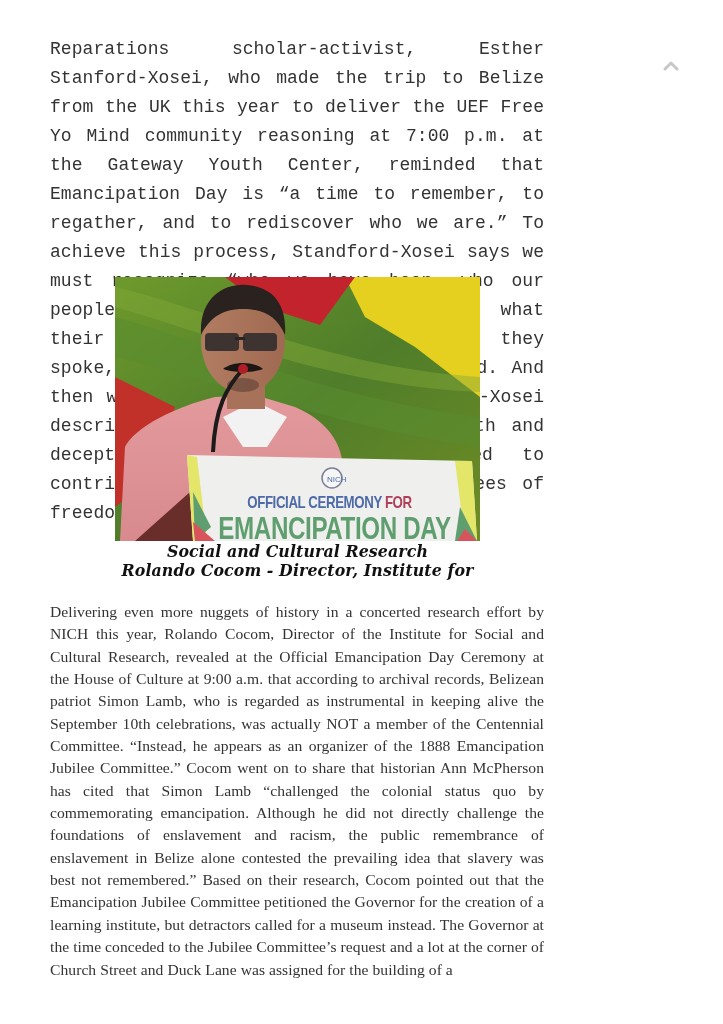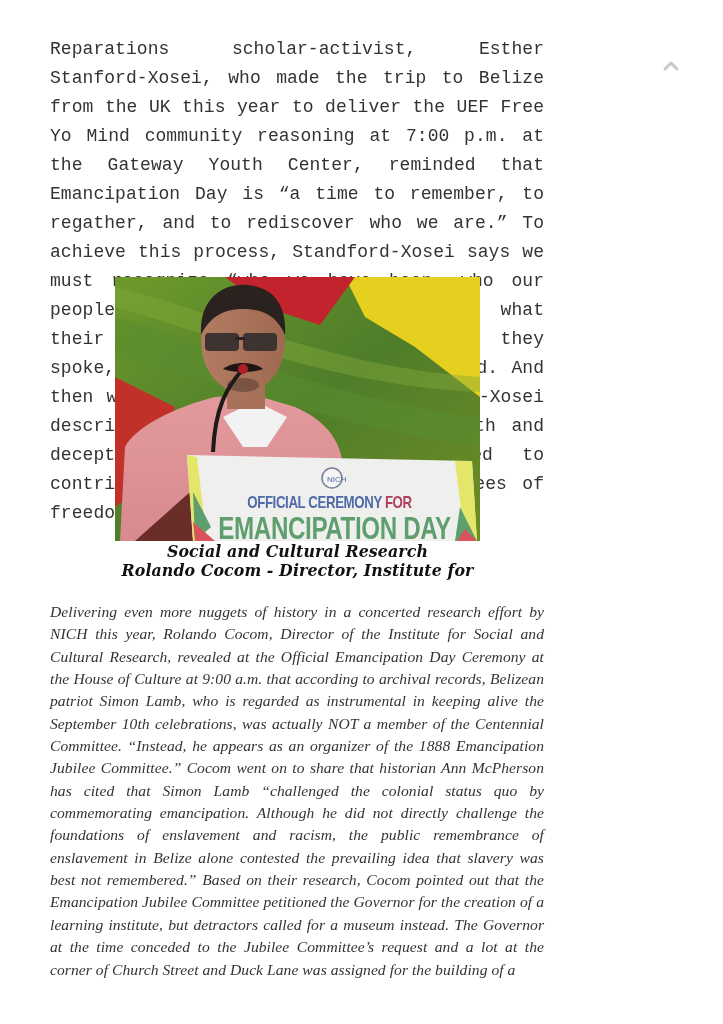--- a/index.html
+++ b/index.html
@@ -95,21 +95,20 @@
       line-height: 19px;
       color: #111111;
       letter-spacing: 0.1px;
     }
     .article2 {
       position: absolute;
       left: 50px;
       top: 601px;
       width: 494px;
       color: #333333;
-      font-style: italic;
     }
     .article2 p {
       margin: 0;
       font-family: "Liberation Serif", serif;
       font-size: 15.6px;
       line-height: 22.35px;
       text-align: justify;
       letter-spacing: 0.05px;
     }
     .scroll-top {

